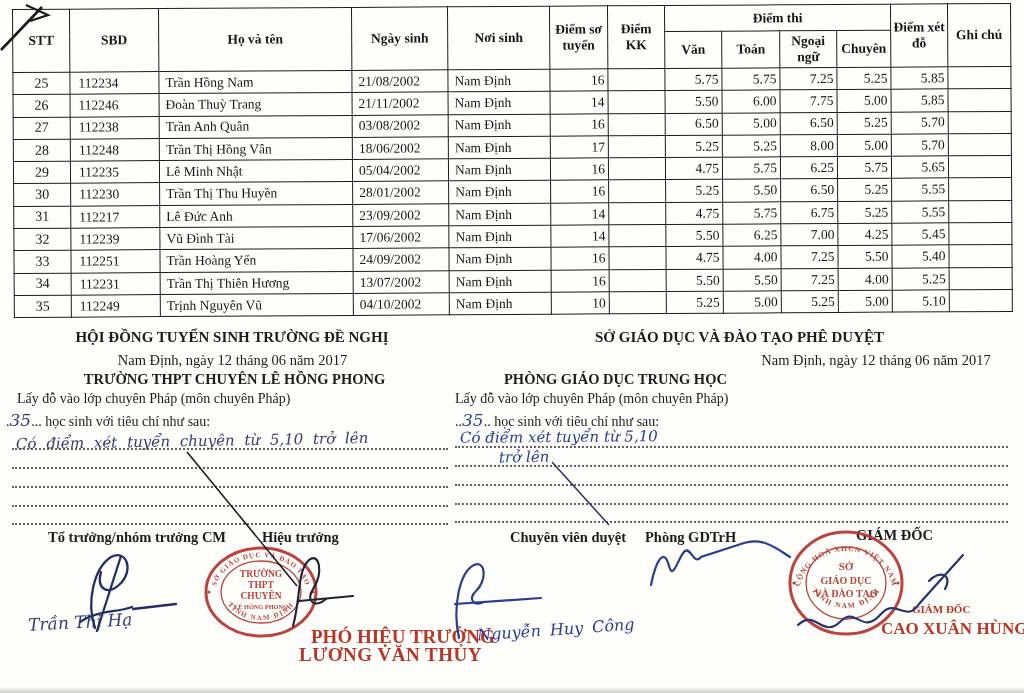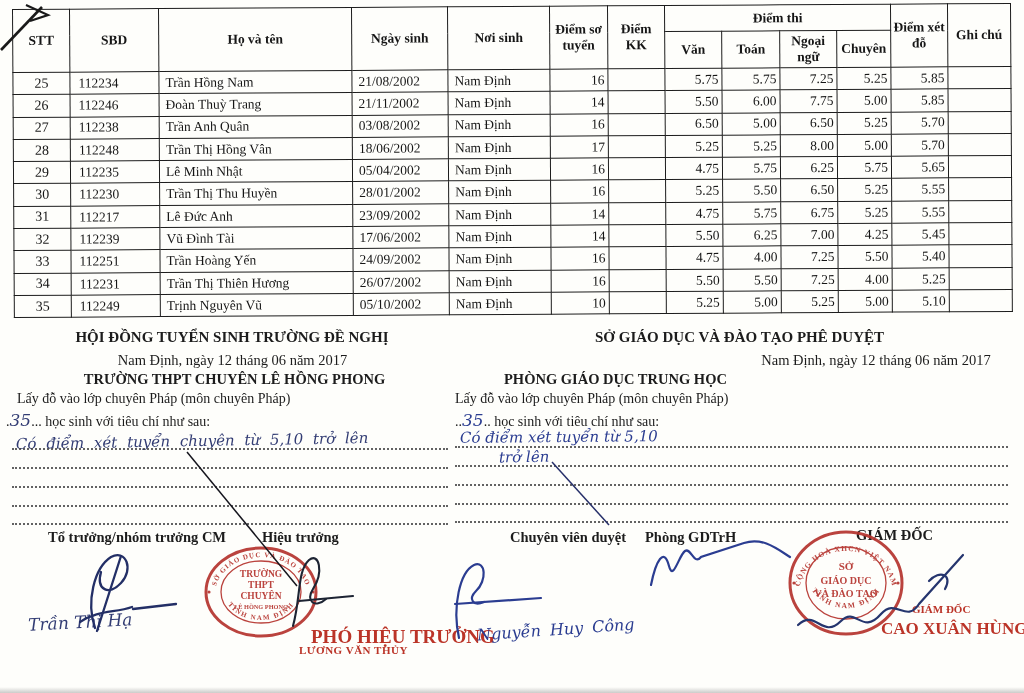--- a/index.html
+++ b/index.html
@@ -217,36 +217,36 @@
             <td class="col-toan">4.00</td>
             <td class="col-nn">7.25</td>
             <td class="col-chuyen">5.50</td>
             <td class="col-xetdo">5.40</td>
             <td class="col-note"></td>
           </tr>
           <tr>
             <td class="col-stt">34</td>
             <td class="col-sbd">112231</td>
             <td class="col-name">Trần Thị Thiên Hương</td>
-            <td class="col-dob">26/07/2002</td>
+            <td class="col-dob">13/07/2002</td>
             <td class="col-pob">Nam Định</td>
             <td class="col-prelim">16</td>
             <td class="col-kk"></td>
             <td class="col-van">5.50</td>
             <td class="col-toan">5.50</td>
             <td class="col-nn">7.25</td>
             <td class="col-chuyen">4.00</td>
             <td class="col-xetdo">5.25</td>
             <td class="col-note"></td>
           </tr>
           <tr>
             <td class="col-stt">35</td>
             <td class="col-sbd">112249</td>
             <td class="col-name">Trịnh Nguyên Vũ</td>
-            <td class="col-dob">05/10/2002</td>
+            <td class="col-dob">04/10/2002</td>
             <td class="col-pob">Nam Định</td>
             <td class="col-prelim">10</td>
             <td class="col-kk"></td>
             <td class="col-van">5.25</td>
             <td class="col-toan">5.00</td>
             <td class="col-nn">5.25</td>
             <td class="col-chuyen">5.00</td>
             <td class="col-xetdo">5.10</td>
             <td class="col-note"></td>
           </tr>
@@ -269,21 +269,21 @@
   <div class="dots" style="left:12px; top:486px; width:436px;"></div>
   <div class="dots" style="left:12px; top:505px; width:436px;"></div>
   <div class="dots" style="left:12px; top:523px; width:436px;"></div>
 
   <div class="printed bold" style="left:10px; top:529px; font-size:14.5px;margin-left:38px;">Tổ trưởng/nhóm trưởng CM</div>
   <div class="printed bold" style="left:262px; top:529px; font-size:14.5px;">Hiệu trưởng</div>
 
   <div class="hand ink-dark" style="left:28px; top:612px; font-size:17px; transform:rotate(-3deg);">Trần Thị Hạ</div>
 
   <div class="red-text" style="left:311px; top:626px; font-size:19px;">PHÓ HIỆU TRƯỞNG</div>
-  <div class="red-text" style="left:299px; top:644px; font-size:11px; letter-spacing:.5px;">LƯƠNG VĂN THỦY</div>
+  <div class="red-text" style="left:299px; top:644px; font-size:19px; letter-spacing:.5px;">LƯƠNG VĂN THỦY</div>
 
   <div class="printed bold center" style="left:587px; top:329px; width:305px; font-size:15px;">SỞ GIÁO DỤC VÀ ĐÀO TẠO PHÊ DUYỆT</div>
   <div class="printed center" style="left:740px; top:352px; width:272px; font-size:14.5px;">Nam Định, ngày 12 tháng 06 năm 2017</div>
   <div class="printed bold" style="left:504px; top:371px; font-size:14.5px;">PHÒNG GIÁO DỤC TRUNG HỌC</div>
   <div class="printed" style="left:455px; top:391px; font-size:14px;">Lấy đỗ vào lớp chuyên Pháp (môn chuyên Pháp)</div>
   <div class="printed" style="left:455px; top:410px; font-size:14px;">
     <span>..</span><span class="ink-blue" style="font-family:'DejaVu Serif',serif; font-style:italic; font-size:17px;">35</span><span>.. học sinh với tiêu chí như sau:</span>
   </div>
 
   <div class="hand ink-blue" style="left:460px; top:428px; font-size:15px; transform:rotate(-0.5deg);">Có   điểm    xét    tuyển   từ   5,10</div>

